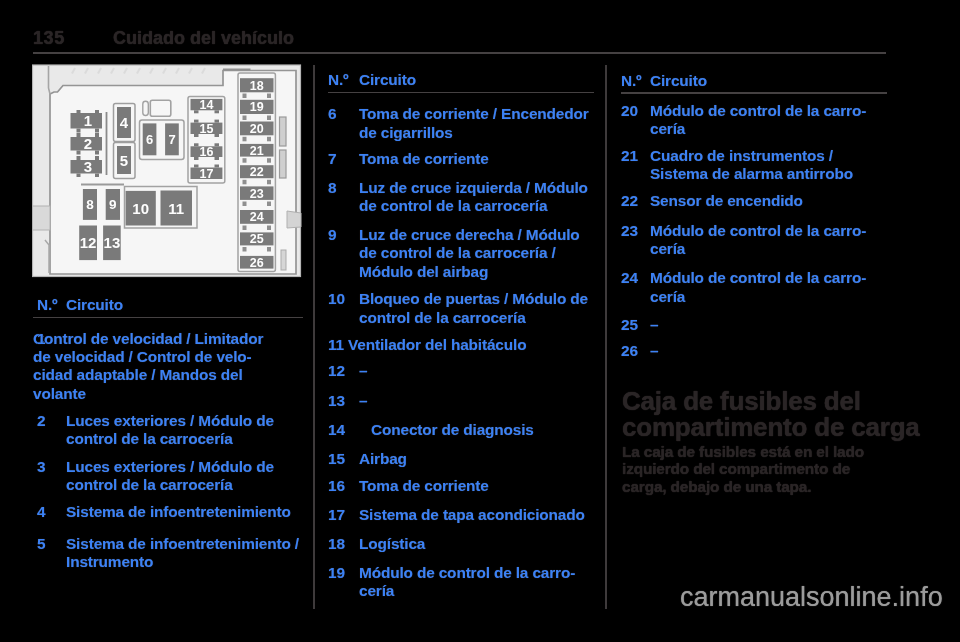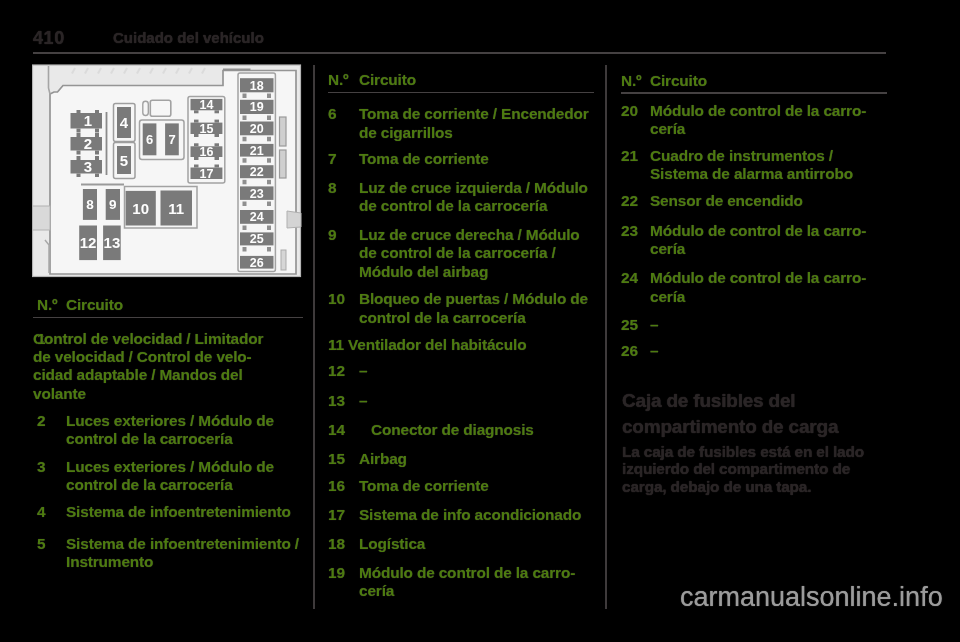--- a/index.html
+++ b/index.html
@@ -1,28 +1,28 @@
 <!DOCTYPE html>
 <html><head>
 <meta charset="utf-8">
 <style>
   html,body{margin:0;padding:0;}
   body{width:960px;height:642px;background:#000;position:relative;overflow:hidden;
        font-family:"Liberation Sans",sans-serif;filter:blur(0.45px);}
   .t{position:absolute;color:#2a2526;font-weight:bold;font-size:15.4px;line-height:18.4px;letter-spacing:-0.15px;white-space:nowrap;text-shadow:0 0 1px #2a2526,0 0 1px #2a2526;}
-  .it{position:absolute;color:#4d7c0f;font-weight:bold;font-size:15.4px;line-height:18.4px;letter-spacing:-0.15px;white-space:nowrap;text-shadow:0 0 1px #2a2526,0 0 1px #2a2526;}
+  .it{position:absolute;color:#3b82f6;font-weight:bold;font-size:15.4px;line-height:18.4px;letter-spacing:-0.15px;white-space:nowrap;text-shadow:0 0 1px #2a2526,0 0 1px #2a2526;}
   .it .n{position:absolute;left:0;top:0;}
   .rule{position:absolute;background:#454142;}
   .div{position:absolute;background:#3e3a3b;}
 </style>
 </head>
 <body>
 
-  <div class="t" style="left:33px;top:28.7px;font-size:18px;letter-spacing:0.6px;">410</div>
-  <div class="t" style="left:113px;top:28.7px;font-size:15px;letter-spacing:0;text-align:center;">Cuidado del vehículo</div>
+  <div class="t" style="left:33px;top:28.7px;font-size:18px;letter-spacing:0.6px;">135</div>
+  <div class="t" style="left:113px;top:28.7px;font-size:18px;letter-spacing:0;text-align:center;">Cuidado del vehículo</div>
   <div class="rule" style="left:33px;top:51.5px;width:853px;height:2px;"></div>
 
   <div class="div" style="left:312.5px;top:65px;width:2.5px;height:544px;"></div>
   <div class="div" style="left:604.5px;top:65px;width:2.5px;height:544px;"></div>
 
   <div class="it" style="left:33px;top:296px;width:275px;">
     <span class="n" style="left:4px;">N.º</span>
     <div style="margin-left:33px;">Circuito</div>
   </div>
   <div class="rule" style="left:33px;top:316.5px;width:270px;height:1.8px;"></div>
@@ -91,21 +91,21 @@
   <div class="it" style="left:328px;top:449.6px;width:268px;">
     <span class="n">15</span>
     <div style="margin-left:31px;">Airbag</div>
   </div>
   <div class="it" style="left:328px;top:477.3px;width:268px;">
     <span class="n">16</span>
     <div style="margin-left:31px;">Toma de corriente</div>
   </div>
   <div class="it" style="left:328px;top:505.8px;width:268px;">
     <span class="n">17</span>
-    <div style="margin-left:31px;">Sistema de info acondicionado</div>
+    <div style="margin-left:31px;">Sistema de tapa acondicionado</div>
   </div>
   <div class="it" style="left:328px;top:535.2px;width:268px;">
     <span class="n">18</span>
     <div style="margin-left:31px;">Logística</div>
   </div>
   <div class="it" style="left:328px;top:563.8px;width:268px;">
     <span class="n">19</span>
     <div style="margin-left:31px;">Módulo de control de la carro-<br>cería</div>
   </div>
 
@@ -136,21 +136,21 @@
   </div>
   <div class="it" style="left:621px;top:315.9px;width:268px;">
     <span class="n">25</span>
     <div style="margin-left:29px;">–</div>
   </div>
   <div class="it" style="left:621px;top:342.1px;width:268px;">
     <span class="n">26</span>
     <div style="margin-left:29px;">–</div>
   </div>
 
-  <div class="t" style="left:622px;top:387.5px;font-size:19px;line-height:26px;letter-spacing:-0.2px;">Caja de fusibles del<br>compartimento de carga</div>
+  <div class="t" style="left:622px;top:387.5px;font-size:26px;line-height:26px;letter-spacing:-0.2px;">Caja de fusibles del<br>compartimento de carga</div>
   <div class="t" style="left:622px;top:442.8px;line-height:17.5px;">La caja de fusibles está en el lado<br>izquierdo del compartimento de<br>carga, debajo de una tapa.</div>
 
   <div style="position:absolute;left:680px;top:584px;color:#9b9b9b;font-size:27px;line-height:27px;text-shadow:0 0 0.9px #9b9b9b;font-family:'Liberation Sans',sans-serif;">carmanualsonline.info</div>
 
   <svg style="position:absolute;left:32px;top:64px;" width="270" height="214" viewBox="0 0 270 214">
     <rect x="0.5" y="1" width="268" height="211.5" fill="#e9e9e9" stroke="#b5b5b5" stroke-width="1.2"></rect>
 
     <path d="M18,210 L18,30 L22,28 L25.5,28 L31,21.5 L191,21.5 L191,6.5 L264,6.5 L264,210 Z" fill="#f6f6f6" stroke="#959595" stroke-width="1.7"></path>
     <path d="M16.5,2 L16.5,24 L18,30" fill="none" stroke="#a5a5a5" stroke-width="1.6"></path>
     <path d="M191,5.5 L218.5,5.5" fill="none" stroke="#8f8f8f" stroke-width="2"></path>

